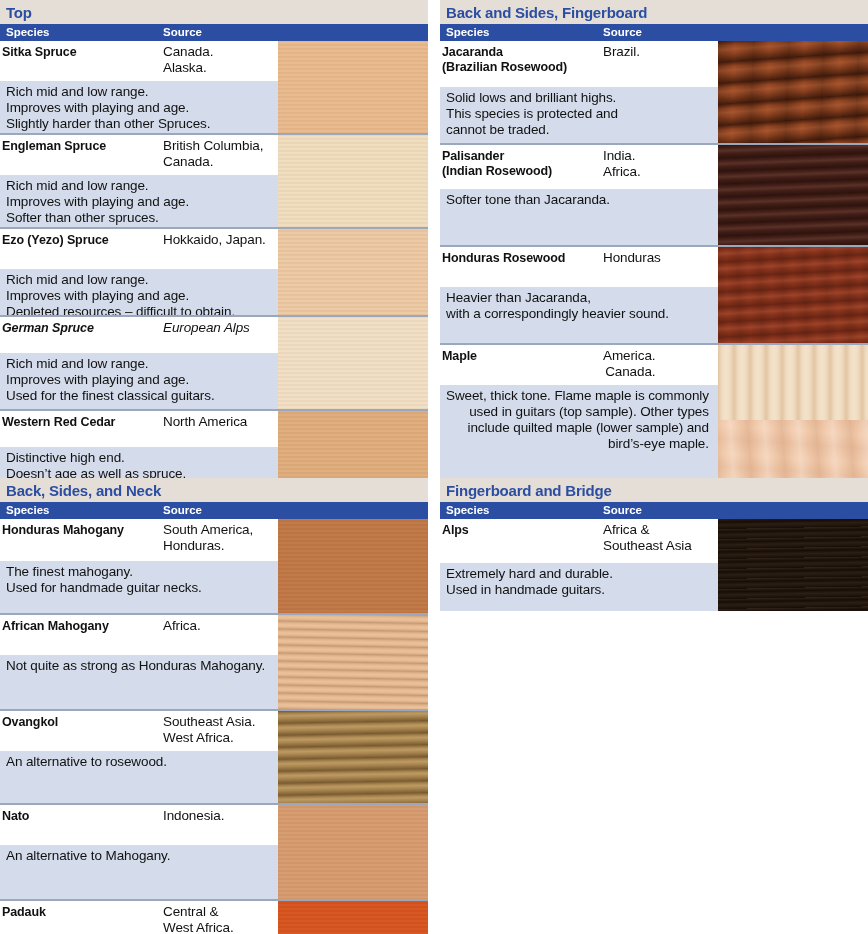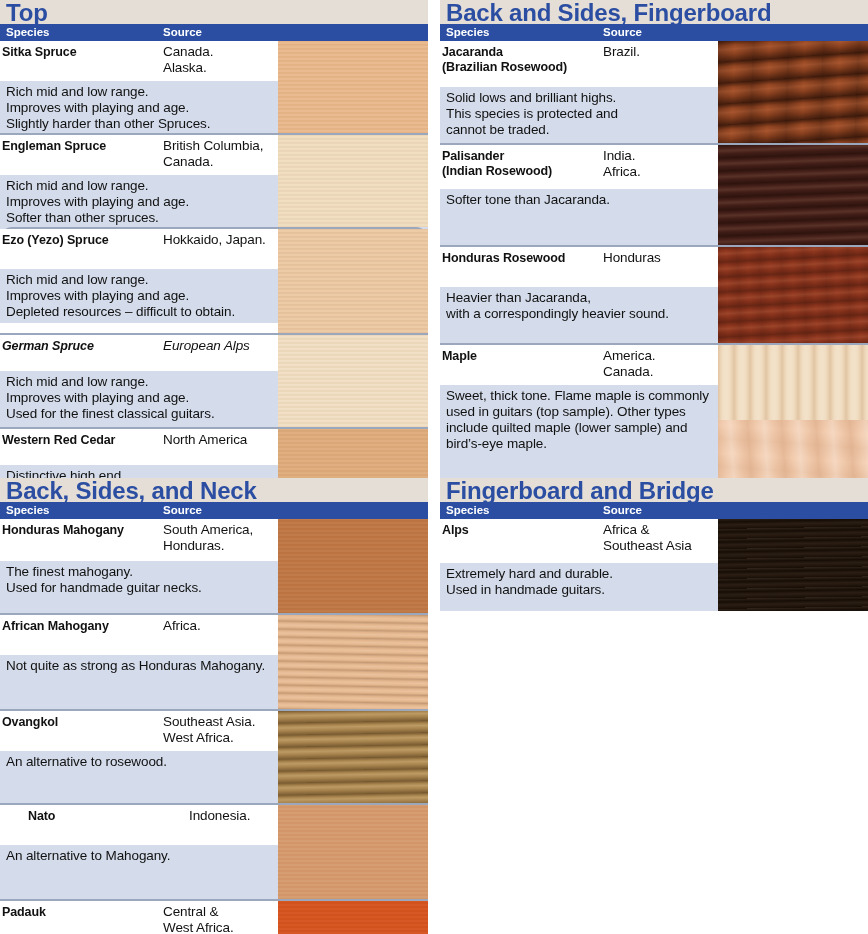--- a/index.html
+++ b/index.html
@@ -37,21 +37,21 @@
   .panel-title-bar {
     background: #e4ded7;
     height: 24px;
     display: flex;
     align-items: center;
     padding: 0 0 0 6px;
     box-sizing: border-box;
   }
   .panel-title {
     color: #2b4ea2;
-    font-size: 24px;
+    font-size: 15px;
     font-weight: bold;
     letter-spacing: -0.2px;
     line-height: 19px;
     white-space: nowrap;
   }
 
   
   .col-head {
     background: #2b4ea2;
     height: 17px;
@@ -314,21 +314,21 @@
         </div>
         <div class="row-desc" style="height: 54px;">
           <div class="desc">Rich mid and low range.
 Improves with playing and age.
 Softer than other spruces.</div>
         </div>
         <div class="swatch-col">
           <div class="swatch grain-fine" style="background: rgb(240, 221, 191);"></div>
         </div>
       </div>
-      <div class="wood-row" style="height: 106px; border-radius: 12px;">
+      <div class="wood-row" style="height: 88px;">
         <div class="row-top" style="height: 40px;">
           <div class="species">Ezo (Yezo) Spruce</div>
           <div class="source">Hokkaido, Japan.</div>
         </div>
         <div class="row-desc" style="height: 54px;">
           <div class="desc">Rich mid and low range.
 Improves with playing and age.
 Depleted resources – difficult to obtain.</div>
         </div>
         <div class="swatch-col">
@@ -406,21 +406,21 @@
           <div class="source">Honduras</div>
         </div>
         <div class="row-desc" style="height: 58px;">
           <div class="desc">Heavier than Jacaranda,
 with a correspondingly heavier sound.</div>
         </div>
         <div class="swatch-col">
           <div class="swatch grain-wavy" style="background: rgb(146, 55, 31);"></div>
         </div>
       </div>
-      <div class="wood-row" style="height: 152px;">
+      <div class="wood-row" style="height: 152px; text-align: right;">
         <div class="row-top" style="height: 40px;">
           <div class="species">Maple</div>
           <div class="source">America.
 Canada.</div>
         </div>
         <div class="row-desc" style="height: 112px;">
           <div class="desc">Sweet, thick tone. Flame maple is commonly
 used in guitars (top sample). Other types
 include quilted maple (lower sample) and
 bird’s-eye maple.</div>
@@ -472,21 +472,21 @@
 West Africa.</div>
         </div>
         <div class="row-desc" style="height: 54px;">
           <div class="desc">An alternative to rosewood.</div>
         </div>
         <div class="swatch-col">
           <div class="swatch grain-stripe" style="background: rgb(176, 139, 83);"></div>
         </div>
       </div>
       <div class="wood-row" style="height: 96px;">
-        <div class="row-top" style="height: 40px; margin-left: 26px;">
+        <div class="row-top" style="height: 40px;">
           <div class="species">Nato</div>
           <div class="source">Indonesia.</div>
         </div>
         <div class="row-desc" style="height: 56px;">
           <div class="desc">An alternative to Mahogany.</div>
         </div>
         <div class="swatch-col">
           <div class="swatch grain-fine" style="background: rgb(214, 154, 109);"></div>
         </div>
       </div>

